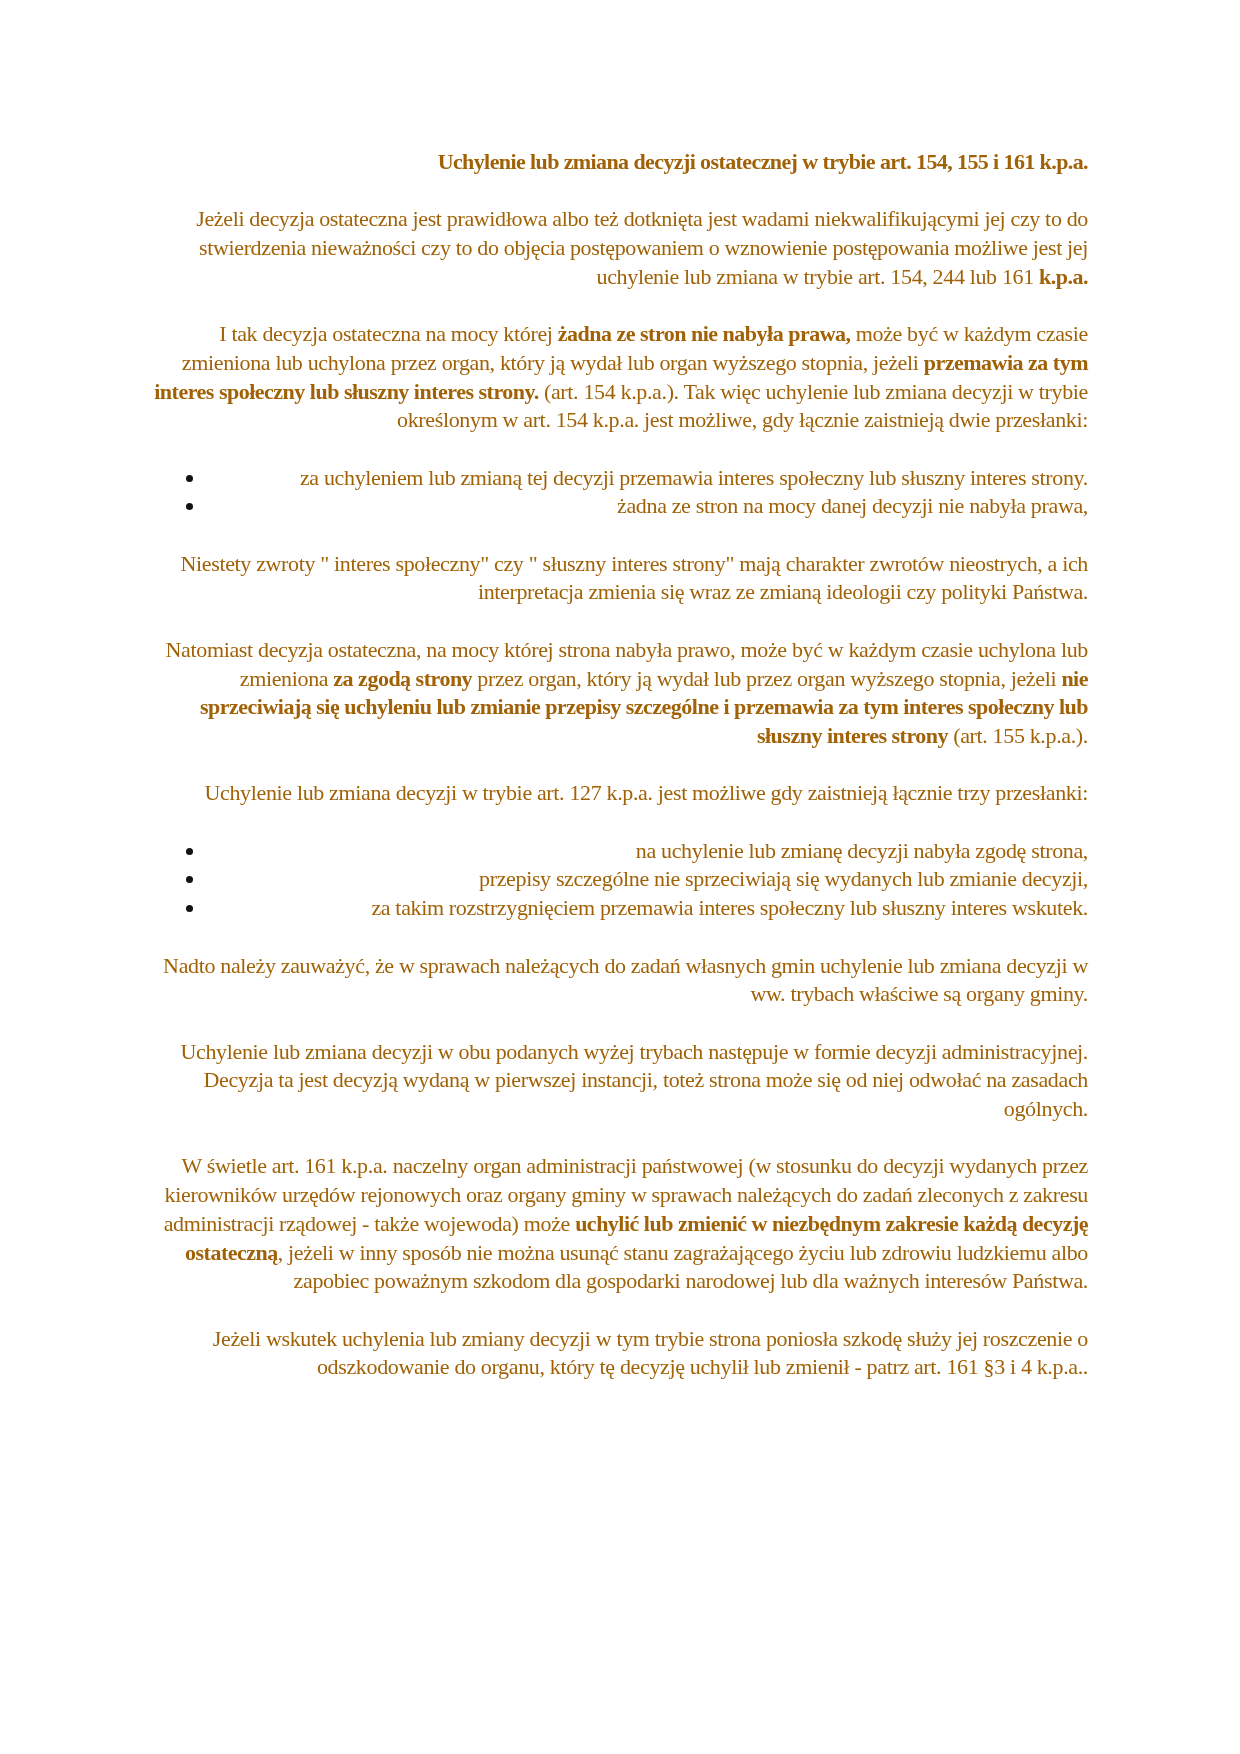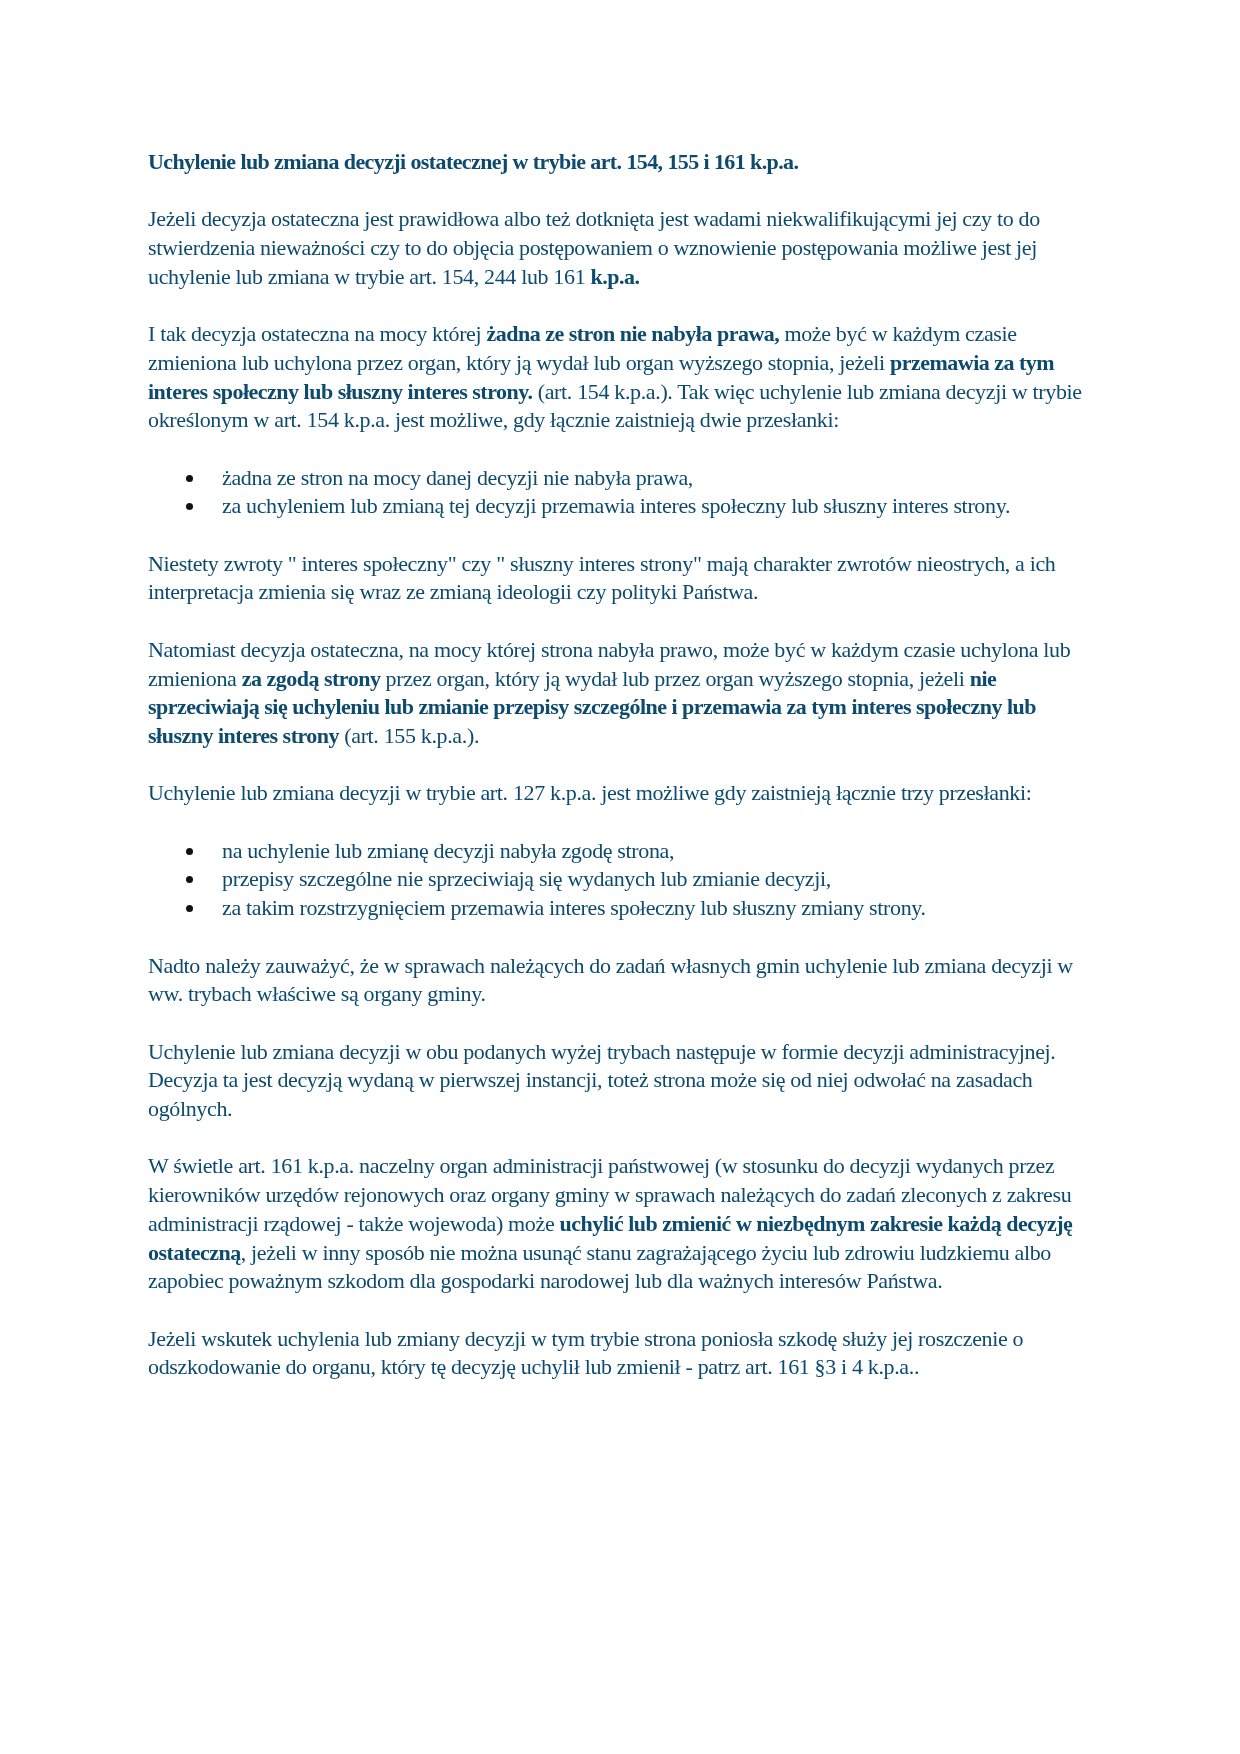--- a/index.html
+++ b/index.html
@@ -5,22 +5,23 @@
   html, body { margin: 0; padding: 0; background: #ffffff; }
   body { width: 1240px; height: 1754px; position: relative; overflow: hidden; }
   .page {
     position: absolute;
     left: 148px;
     top: 148px;
     width: 940px;
     font-family: "Liberation Serif", "DejaVu Serif", serif;
     font-size: 22px;
     line-height: 28.7px;
-    color: #0c4a6e;
+    color: #a16207;
     letter-spacing: -0.35px;
+    text-align: right;
   }
   .title { font-weight: bold; margin: 0 0 28.7px 0; letter-spacing: -0.6px; }
   p { margin: 0 0 28.7px 0; }
   b { font-weight: bold; letter-spacing: -0.5px; }
   ul { list-style: none; margin: 0 0 28.7px 0; padding: 0; }
   li { position: relative; padding-left: 74px; }
   li .bullet {
     position: absolute; left: 38px; top: 11px;
     width: 7px; height: 7px; border-radius: 50%; background: #111111;
   }
@@ -29,34 +30,34 @@
 <body>
 
 <div class="page">
   <p class="title">Uchylenie lub zmiana decyzji ostatecznej w trybie art. 154, 155 i 161 k.p.a.</p>
 
   <p><span>Jeżeli decyzja ostateczna jest prawidłowa albo też dotknięta jest wadami niekwalifikującymi jej czy to do stwierdzenia nieważności czy to do objęcia postępowaniem o wznowienie postępowania możliwe jest jej uchylenie lub zmiana w trybie art. 154, 244 lub 161 </span><b>k.p.a.</b></p>
 
   <p><span>I tak decyzja ostateczna na mocy której </span><b>żadna ze stron nie nabyła prawa,</b><span> może być w każdym czasie zmieniona lub uchylona przez organ, który ją wydał lub organ wyższego stopnia, jeżeli </span><b>przemawia za tym interes społeczny lub słuszny interes strony.</b><span> (art. 154 k.p.a.). Tak więc uchylenie lub zmiana decyzji w trybie określonym w art. 154 k.p.a. jest możliwe, gdy łącznie zaistnieją dwie przesłanki:</span></p>
 
   <ul>
+    <li><span class="bullet"></span><span>za uchyleniem lub zmianą tej decyzji przemawia interes społeczny lub słuszny interes strony.</span></li>
     <li><span class="bullet"></span><span>żadna ze stron na mocy danej decyzji nie nabyła prawa,</span></li>
-    <li><span class="bullet"></span><span>za uchyleniem lub zmianą tej decyzji przemawia interes społeczny lub słuszny interes strony.</span></li>
   </ul>
 
   <p>Niestety zwroty " interes społeczny" czy " słuszny interes strony" mają charakter zwrotów nieostrych, a ich interpretacja zmienia się wraz ze zmianą ideologii czy polityki Państwa.</p>
 
   <p><span>Natomiast decyzja ostateczna, na mocy której strona nabyła prawo, może być w każdym czasie uchylona lub zmieniona </span><b>za zgodą strony</b><span> przez organ, który ją wydał lub przez organ wyższego stopnia, jeżeli </span><b>nie sprzeciwiają się uchyleniu lub zmianie przepisy szczególne i przemawia za tym interes społeczny lub słuszny interes strony</b><span> (art. 155 k.p.a.).</span></p>
 
   <p>Uchylenie lub zmiana decyzji w trybie art. 127 k.p.a. jest możliwe gdy zaistnieją łącznie trzy przesłanki:</p>
 
   <ul>
     <li><span class="bullet"></span><span>na uchylenie lub zmianę decyzji nabyła zgodę strona,</span></li>
     <li><span class="bullet"></span><span>przepisy szczególne nie sprzeciwiają się wydanych lub zmianie decyzji,</span></li>
-    <li><span class="bullet"></span><span>za takim rozstrzygnięciem przemawia interes społeczny lub słuszny zmiany strony.</span></li>
+    <li><span class="bullet"></span><span>za takim rozstrzygnięciem przemawia interes społeczny lub słuszny interes wskutek.</span></li>
   </ul>
 
   <p>Nadto należy zauważyć, że w sprawach należących do zadań własnych gmin uchylenie lub zmiana decyzji w ww. trybach właściwe są organy gminy.</p>
 
   <p>Uchylenie lub zmiana decyzji w obu podanych wyżej trybach następuje w formie decyzji administracyjnej. Decyzja ta jest decyzją wydaną w pierwszej instancji, toteż strona może się od niej odwołać na zasadach ogólnych.</p>
 
   <p><span>W świetle art. 161 k.p.a. naczelny organ administracji państwowej (w stosunku do decyzji wydanych przez kierowników urzędów rejonowych oraz organy gminy w sprawach należących do zadań zleconych z zakresu administracji rządowej - także wojewoda) może </span><b>uchylić lub zmienić w niezbędnym zakresie każdą decyzję ostateczną</b><span>, jeżeli w inny sposób nie można usunąć stanu zagrażającego życiu lub zdrowiu ludzkiemu albo zapobiec poważnym szkodom dla gospodarki narodowej lub dla ważnych interesów Państwa.</span></p>
 
   <p>Jeżeli wskutek uchylenia lub zmiany decyzji w tym trybie strona poniosła szkodę służy jej roszczenie o odszkodowanie do organu, który tę decyzję uchylił lub zmienił - patrz art. 161 §3 i 4 k.p.a..</p>
 </div>

